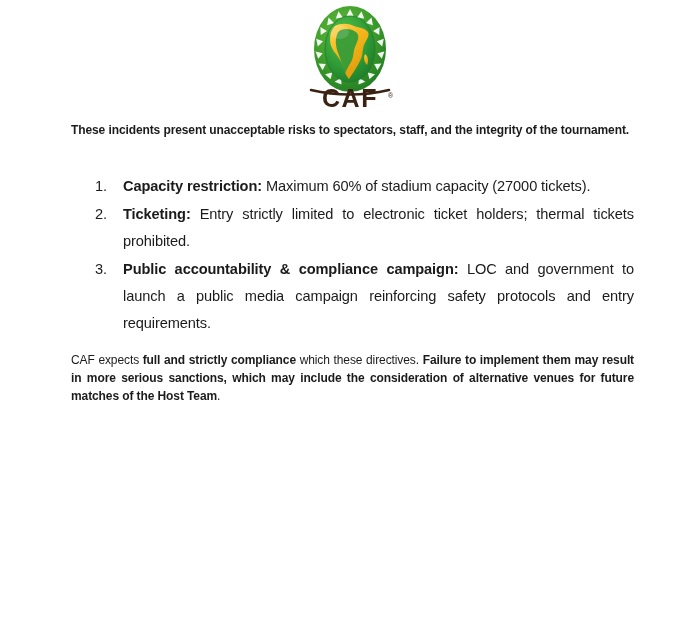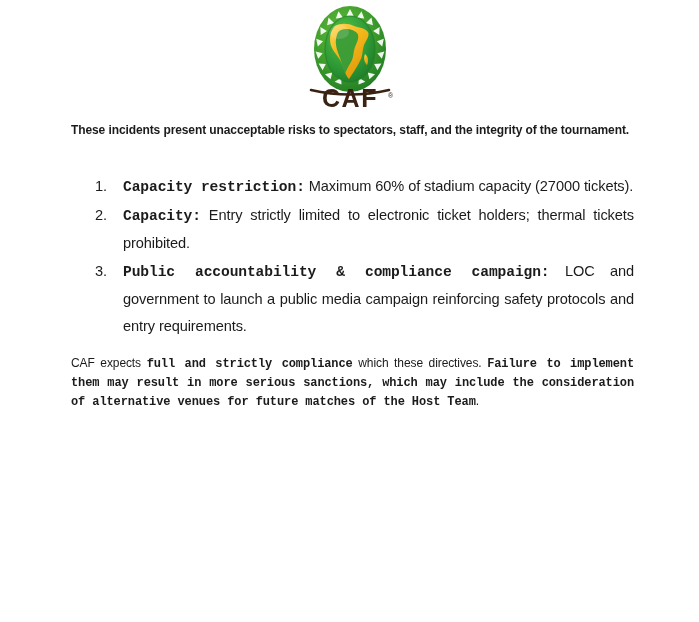--- a/index.html
+++ b/index.html
@@ -48,21 +48,21 @@
   }
 
   p.para {
     margin: 0;
     text-align: justify;
     font-size: 12px;
     line-height: 1.47;
     letter-spacing: -0.1px;
   }
   p.para.bold { font-weight: bold; }
-  .b  { font-weight: bold; font-family: Liberation Mono, monospace; }
+  .b  { font-weight: bold; }
   .bu { font-weight: bold; text-decoration: underline; text-underline-offset: 2px; }
 
   .gap-a { height: 17px; }
   .gap-b { height: 16px; }
   .gap-c { height: 14px; }
   .gap-d { height: 13px; }
 
   
   ol.measures {
     margin: 0;
@@ -171,21 +171,21 @@
     <div class="gap-a"></div>
 
 
     <div class="gap-b"></div>
 
     <ol class="measures">
       <li>
         <span class="num">1.</span><span class="item-text b">Capacity restriction:</span><span class="item-text"> Maximum 60% of stadium capacity (27000 tickets).</span>
       </li>
       <li>
-        <span class="num">2.</span><span class="item-text b">Capacity:</span><span class="item-text"> Entry strictly limited to electronic ticket holders; thermal tickets prohibited.</span>
+        <span class="num">2.</span><span class="item-text b">Ticketing:</span><span class="item-text"> Entry strictly limited to electronic ticket holders; thermal tickets prohibited.</span>
       </li>
       <li>
         <span class="num">3.</span><span class="item-text b">Public accountability &amp; compliance campaign:</span><span class="item-text"> LOC and government to launch a public media campaign reinforcing safety protocols and entry requirements.</span>
       </li>
     </ol>
 
     <div class="gap-c"></div>
 
     <p class="para"><span>CAF expects </span><span class="b">full and strictly compliance</span><span> which these directives. </span><span class="b">Failure to implement them may result in more serious sanctions, which may include the consideration of alternative venues for future matches of the Host Team</span><span>.</span></p>
 

